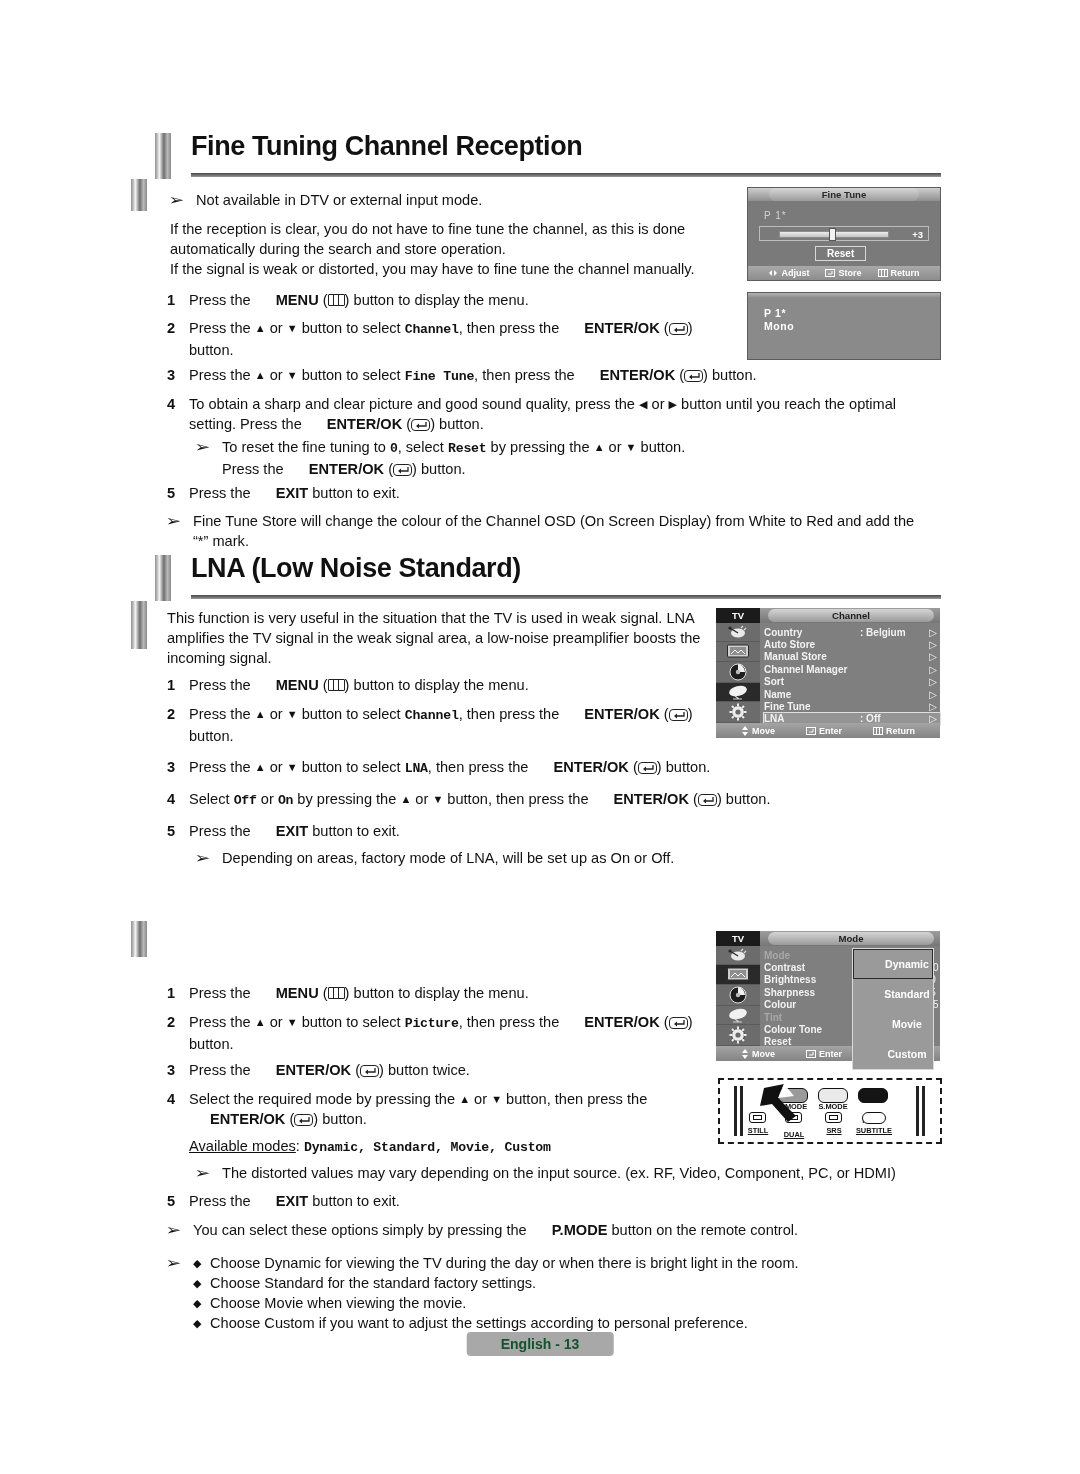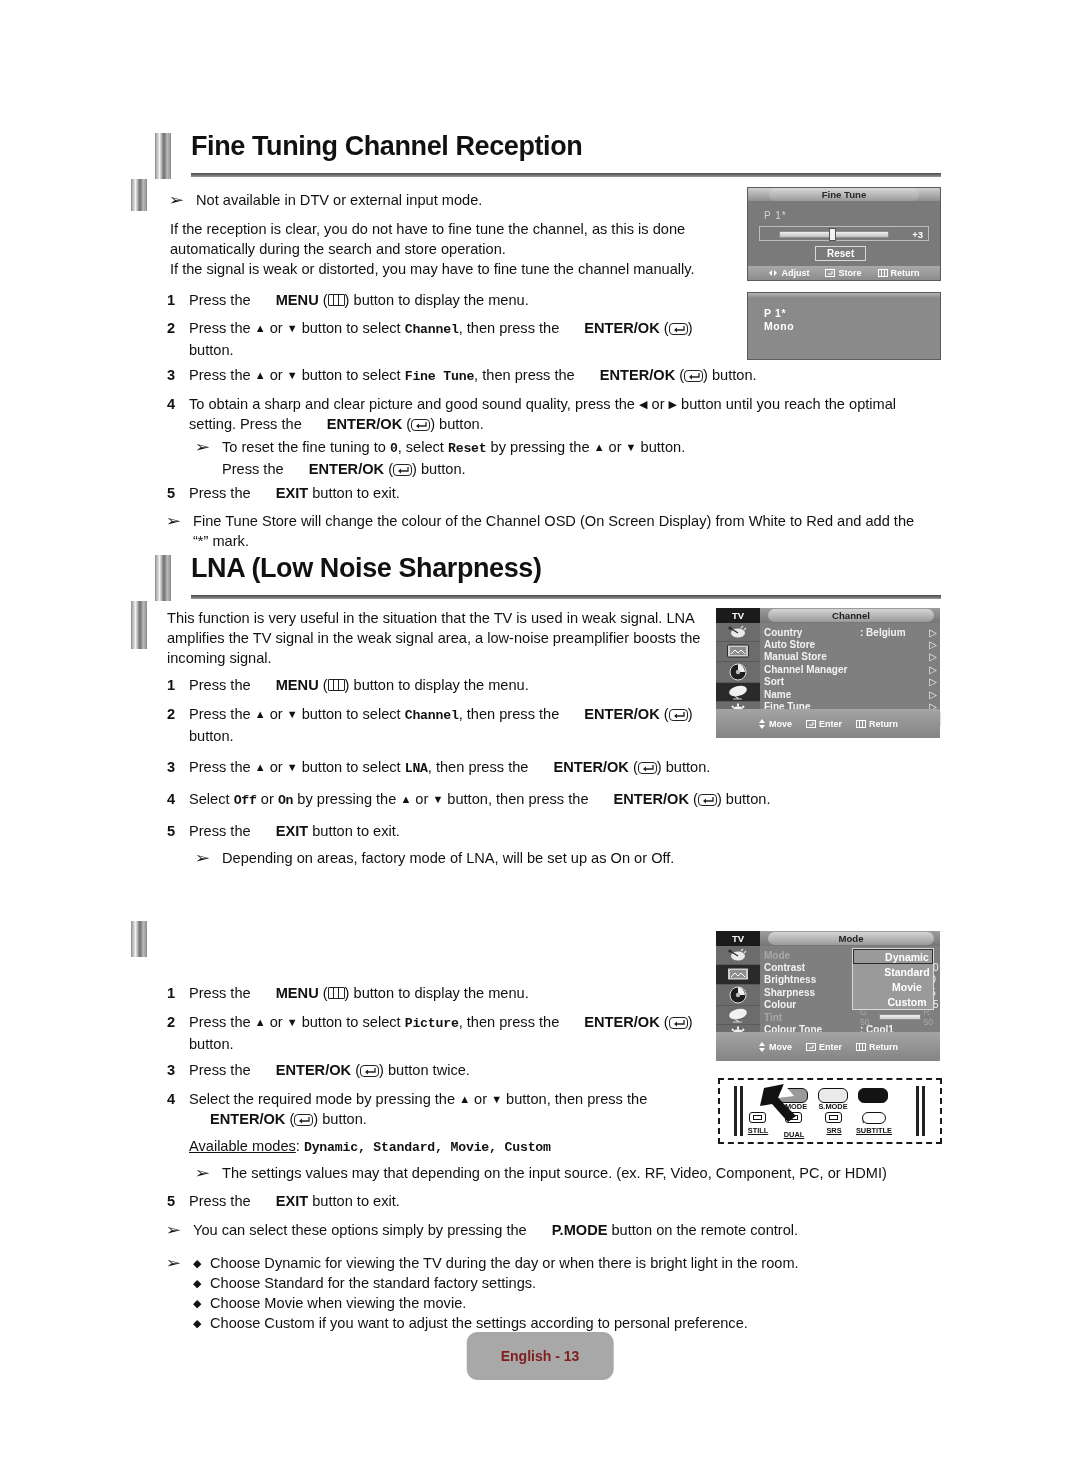--- a/index.html
+++ b/index.html
@@ -134,55 +134,55 @@
              border-bottom:1px solid #5a5a5a; }
   .mp-icon.sel { background:#2a2a2a; }
   .mp-list { position:absolute; left:44px; right:0; top:15px; bottom:15px; padding:3px 0 0 4px; }
   .mp-row { display:flex; align-items:center; height:12.4px; font-size:10px; color:#f2f2f2; }
   .mp-row .nm { flex:0 0 96px; font-weight:bold; }
   .mp-row .vl { flex:1; font-weight:bold; }
   .mp-row .ar { width:14px; text-align:center; font-size:10px; }
   .mp-row.sel { background:#949494; outline:1px solid #e0e0e0; }
   .mp-row.dim { color:#a8a8a8; }
   .mp-foot {
-    position:absolute; left:0; right:0; bottom:0; height:29px;
+    position:absolute; left:0; right:0; bottom:0; height:15px;
     background:linear-gradient(180deg,#a4a4a4,#848484);
-    display:flex; align-items:center; justify-content:center; gap:14px;
+    display:flex; align-items:center; justify-content:center; gap:31px;
     font-size:9px; font-weight:bold; color:#fff;
   }
   .mp-foot span { display:inline-flex; align-items:center; gap:3px; }
 
   
   .bar { display:inline-block; height:6px; background:linear-gradient(180deg,#f0f0f0,#cfcfcf);
          border:1px solid #8d8d8d; vertical-align:middle; }
   .dropdown {
     position:absolute; left:136px; top:17px; width:82px;
     background:#9a9a9a; border:1px solid #d9d9d9; z-index:5;
   }
-  .dd-item { height:15px; display:flex; align-items:center; justify-content:center;
+  .dd-item { height:30px; display:flex; align-items:center; justify-content:center;
              font-size:10.5px; font-weight:bold; color:#fff;padding-left:28px; }
   .dd-item.sel { border:1px solid #2b2b2b; background:#9a9a9a; }
 
   
   #remote-diagram {
     position:absolute; border:2px dashed #1a1a1a; background:#fff;
   }
   .rc-rail { position:absolute; top:6px; bottom:6px; width:3px; background:#222; }
   .rc-btn { position:absolute; border-radius:6px; border:1.6px solid #111; }
   .rc-lab { position:absolute; font-size:7.4px; font-weight:bold; color:#111; text-align:center; }
   .rc-lab.u { text-decoration:underline; }
   .rc-small { position:absolute; width:17px; height:11px; border:1.6px solid #111;
               border-radius:3px; background:#fff; display:flex; align-items:center; justify-content:center; }
   .rc-small i { display:block; width:9px; height:5px; border:1px solid #111; font-style:normal; }
 
   
   #page-footer {
     position:absolute; left:50%; transform:translateX(-50%);
-    background:#a8a8a8; border-radius:11px; padding:16px 34px;
-    font-size:14px; font-weight:bold; color:#7f1d1d;
+    background:#a8a8a8; border-radius:4px; padding:4px 34px;
+    font-size:14px; font-weight:bold; color:#14532d;
   }
 </style>
 </head>
 <body>
 
 <div class="page">
 
   <div class="section" style="left:131px; top:133px; width:810px;">
     <div class="head-wrap">
       <div class="accent-bar"></div>
@@ -300,21 +300,21 @@
     <div class="mono-top"></div>
     <div class="mono-lines">
       <div><span>P  1</span><span>*</span></div>
       <div>Mono</div>
     </div>
   </div>
 
   <div class="section" style="left:131px; top:555px; width:810px;">
     <div class="head-wrap">
       <div class="accent-bar"></div>
-      <div class="head-title">LNA (Low Noise Sharpness)</div>
+      <div class="head-title">LNA (Low Noise Standard)</div>
       <div class="head-rule"></div>
     </div>
   </div>
   <div class="accent-tail" style="top:601px; left:131px; height:48px;"></div>
 
   <div class="para txt" style="left:167px; top:608px; width:560px;">This function is very useful in the situation that the TV is used in weak signal. LNA amplifies the TV signal in the weak signal area, a low-noise preamplifier boosts the incoming signal.</div>
 
   <div class="step" style="left:167px; top:675px; width:560px;">
     <div class="step-num">1</div>
     <div class="step-body">
@@ -516,21 +516,21 @@
           </svg></span><span>) button.</span>
     </div>
   </div>
 
   <div class="para txt" style="left:189px; top:1136px; width:520px;">
     <span class="ul">Available modes</span>: <span class="mono">Dynamic, Standard, Movie, Custom</span>
   </div>
 
   <div class="note" style="left:196px; top:1163px; width:740px;">
     <div class="note-marker"><span class="arrowhead">➢</span></div>
-    <div class="txt">The settings values may that depending on the input source. (ex. RF, Video, Component, PC, or HDMI)</div>
+    <div class="txt">The distorted values may vary depending on the input source. (ex. RF, Video, Component, PC, or HDMI)</div>
   </div>
 
   <div class="step" style="left:167px; top:1191px; width:400px;">
     <div class="step-num">5</div>
     <div class="step-body">
       <span>Press the </span><span class="b">EXIT</span><span> button to exit.</span>
     </div>
   </div>
 
   <div class="note" style="left:167px; top:1220px; width:740px;">

